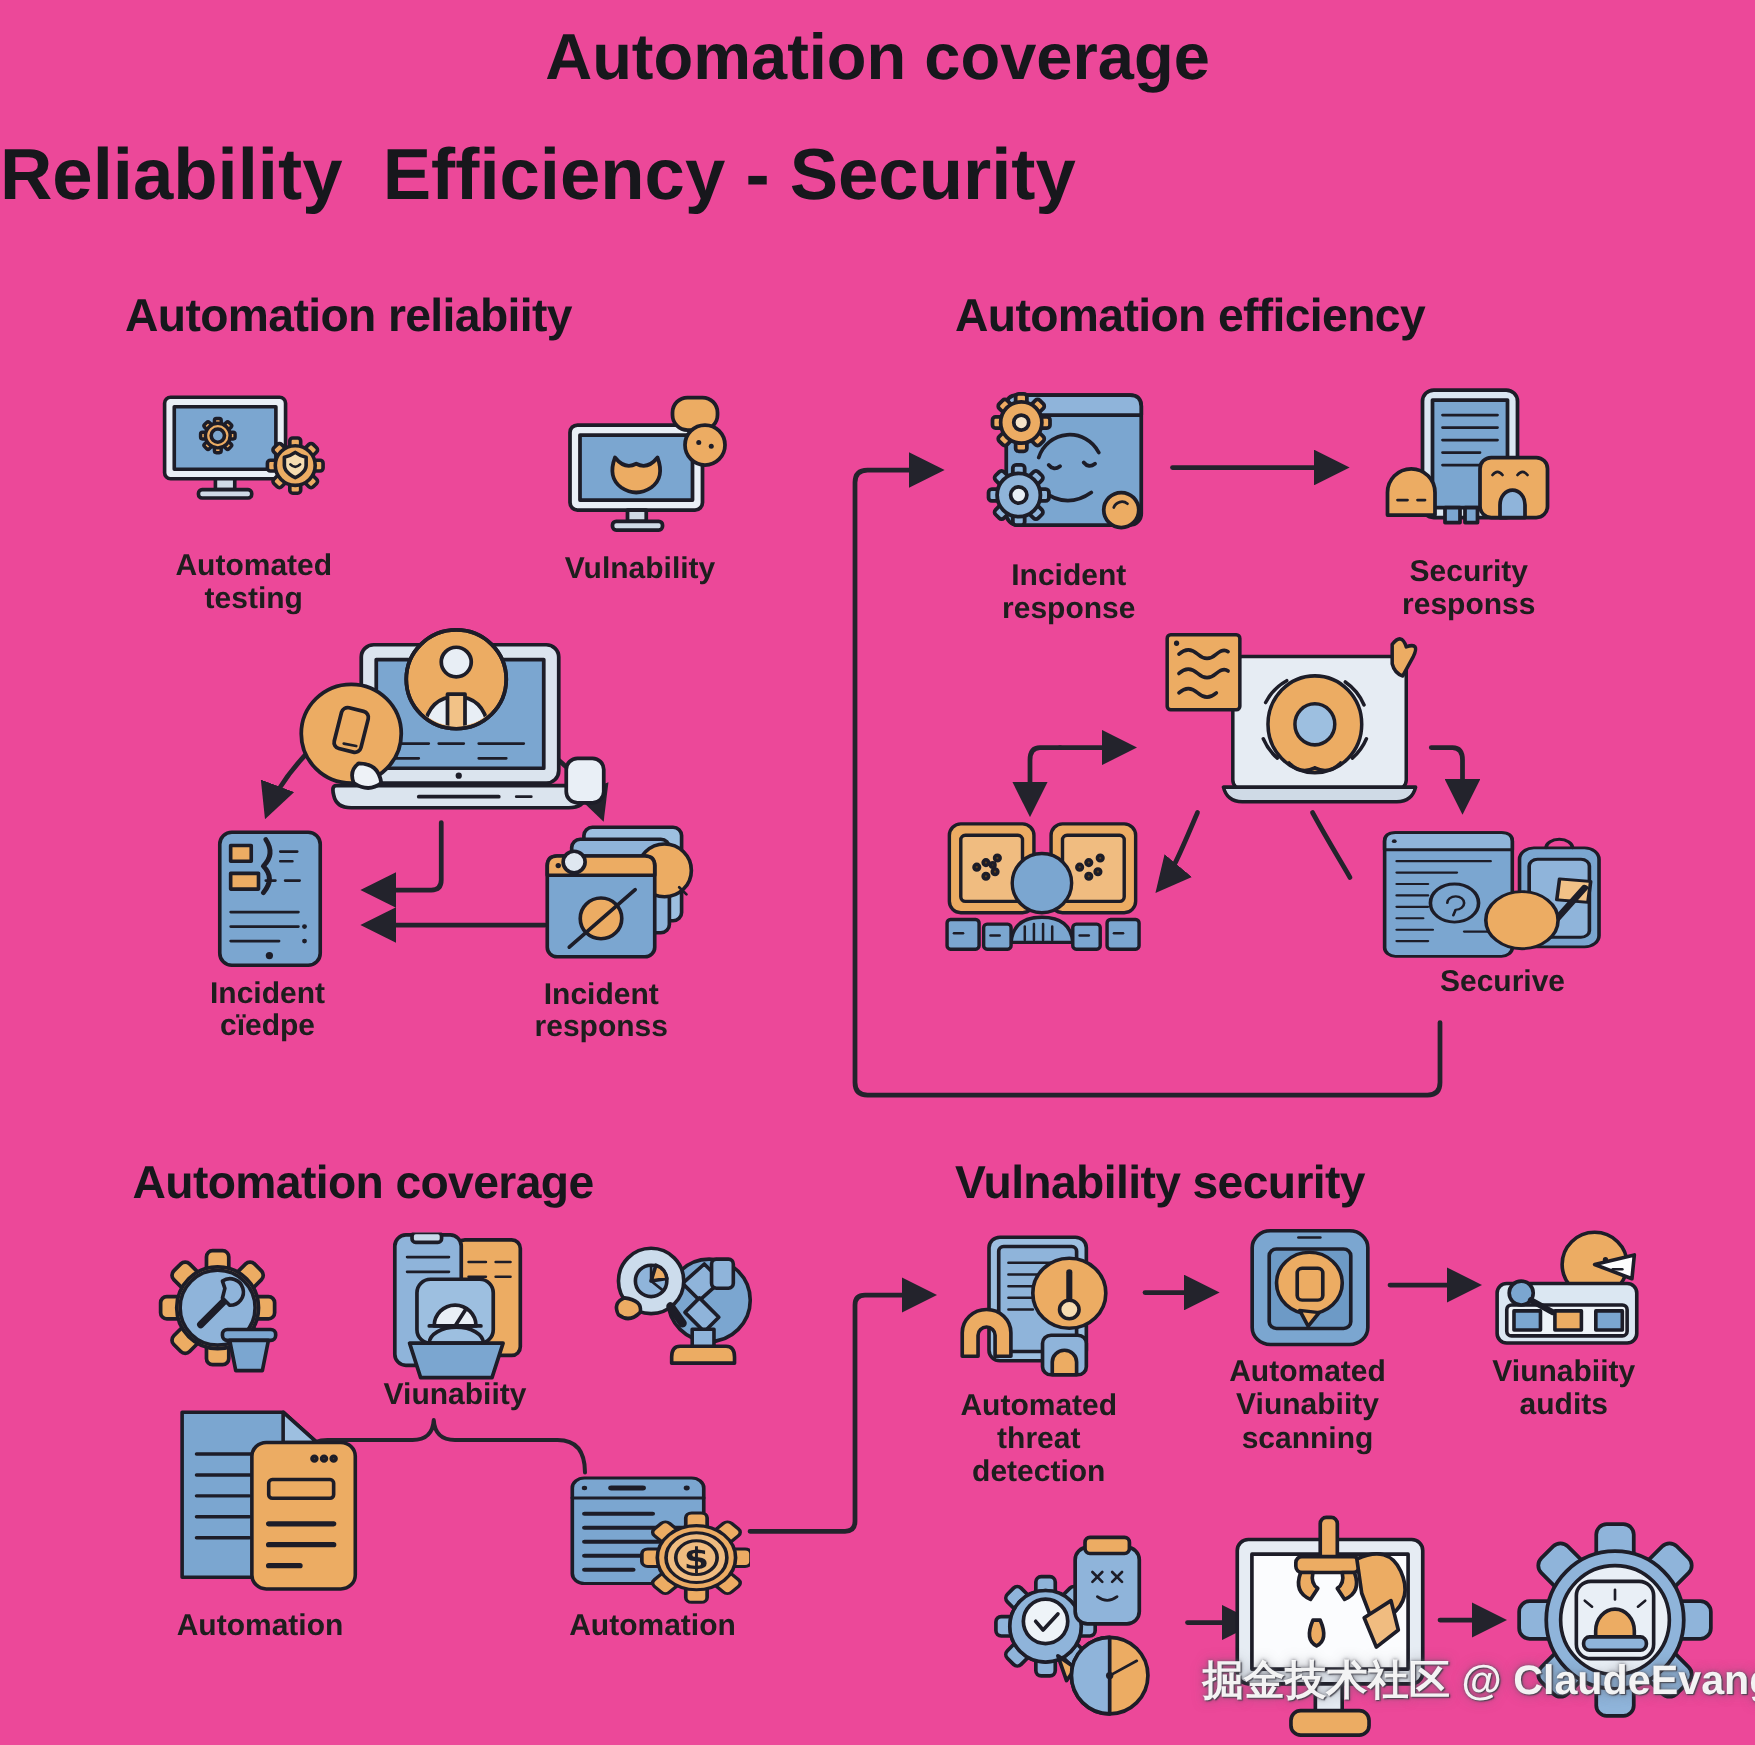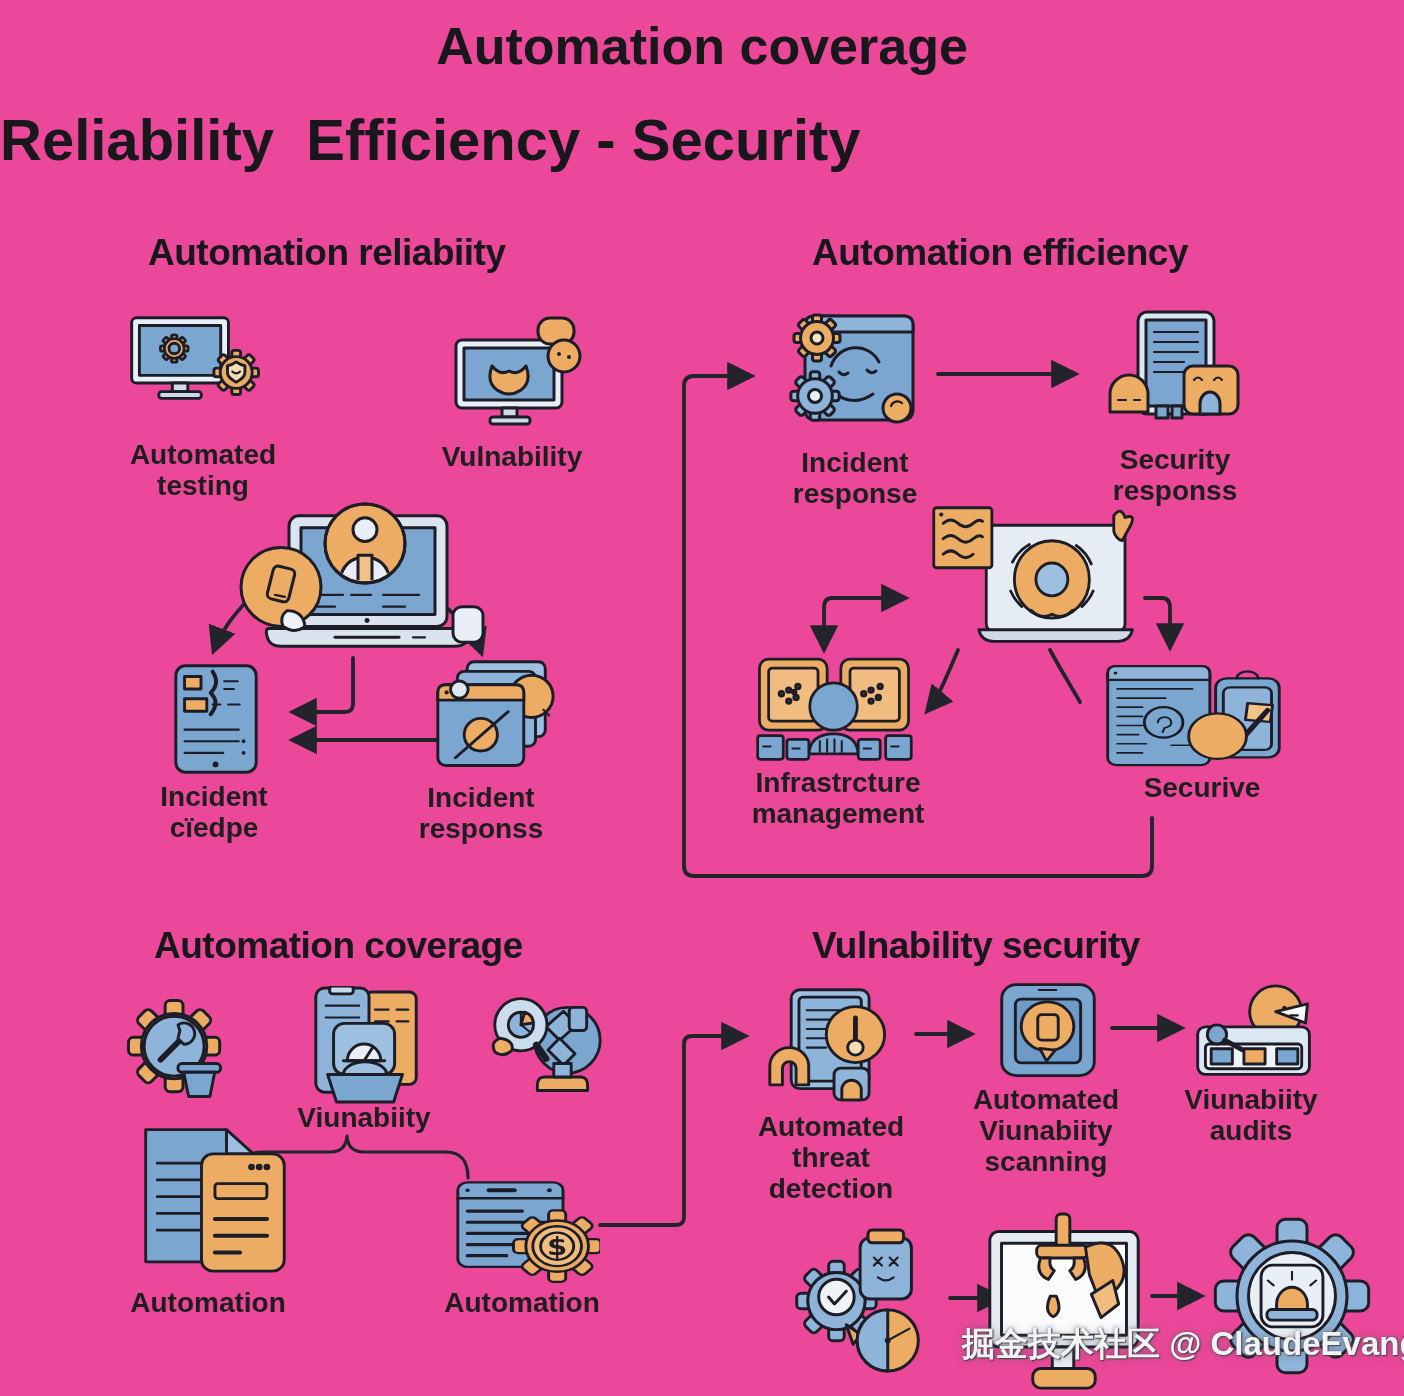--- a/index.html
+++ b/index.html
@@ -1,22 +1,22 @@
 <!DOCTYPE html>
 <html><head>
 <meta charset="utf-8">
 <style>
   html,body{margin:0;padding:0;background:#ffffff;}
   .stage{position:relative;width:1404px;height:1396px;background:#ec4899;overflow:hidden;
          font-family:"Liberation Sans",sans-serif;color:#17171c;}
   .abs{position:absolute;}
   .title{left:0;top:16px;width:100%;text-align:center;font-size:52px;font-weight:700;letter-spacing:0;}
   .subtitle{left:0;top:106px;width:100%;text-align:left;font-size:58px;font-weight:700;white-space:pre;}
-  .h2{font-size:37px;font-weight:700;letter-spacing:-.5px;margin-left:48px;}
-  .lbl{font-size:28px;font-weight:600;line-height:1.1;color:#1e1e1e;text-align:center;
+  .h2{font-size:37px;font-weight:700;letter-spacing:-.5px;}
+  .lbl{font-size:24px;font-weight:600;line-height:1.1;color:#1e1e1e;text-align:center;
        white-space:pre-line;transform:translateX(-50%);}
   .wm{font-size:33px;font-weight:700;color:rgba(255,255,255,.93);white-space:nowrap;
       text-shadow:0 0 3px rgba(90,90,100,.85),0 0 9px rgba(90,90,100,.5),1px 1px 1px rgba(50,50,60,.9);}
   .ic *{stroke:#1d1d28;stroke-width:3;stroke-linecap:round;stroke-linejoin:round;}
   .ic .ns{stroke:none;}
   .ic .nf{fill:none;}
   .ic .tn{stroke-width:2.2;}
   .ar{fill:none;stroke:#23232c;stroke-width:3.8;stroke-linecap:round;stroke-linejoin:round;}
 </style>
 </head>
@@ -379,22 +379,20 @@
   <div class="abs lbl" style="left:512px;top:442px;">Vulnability</div>
   <div class="abs lbl" style="left:214px;top:782px;">Incident
 cïedpe</div>
   <div class="abs lbl" style="left:481px;top:783px;">Incident
 responss</div>
 
   <div class="abs lbl" style="left:855px;top:448px;">Incident
 response</div>
   <div class="abs lbl" style="left:1175px;top:445px;">Security
 responss</div>
-  <div class="abs lbl" style="left:838px;top:768px;">Infrastrcture
-management</div>
   <div class="abs lbl" style="left:1202px;top:773px;">Securive</div>
 
   <div class="abs lbl" style="left:364px;top:1103px;">Viunabiity</div>
   <div class="abs lbl" style="left:208px;top:1288px;">Automation</div>
   <div class="abs lbl" style="left:522px;top:1288px;">Automation</div>
 
   <div class="abs lbl" style="left:831px;top:1112px;">Automated
 threat
 detection</div>
   <div class="abs lbl" style="left:1046px;top:1085px;">Automated

